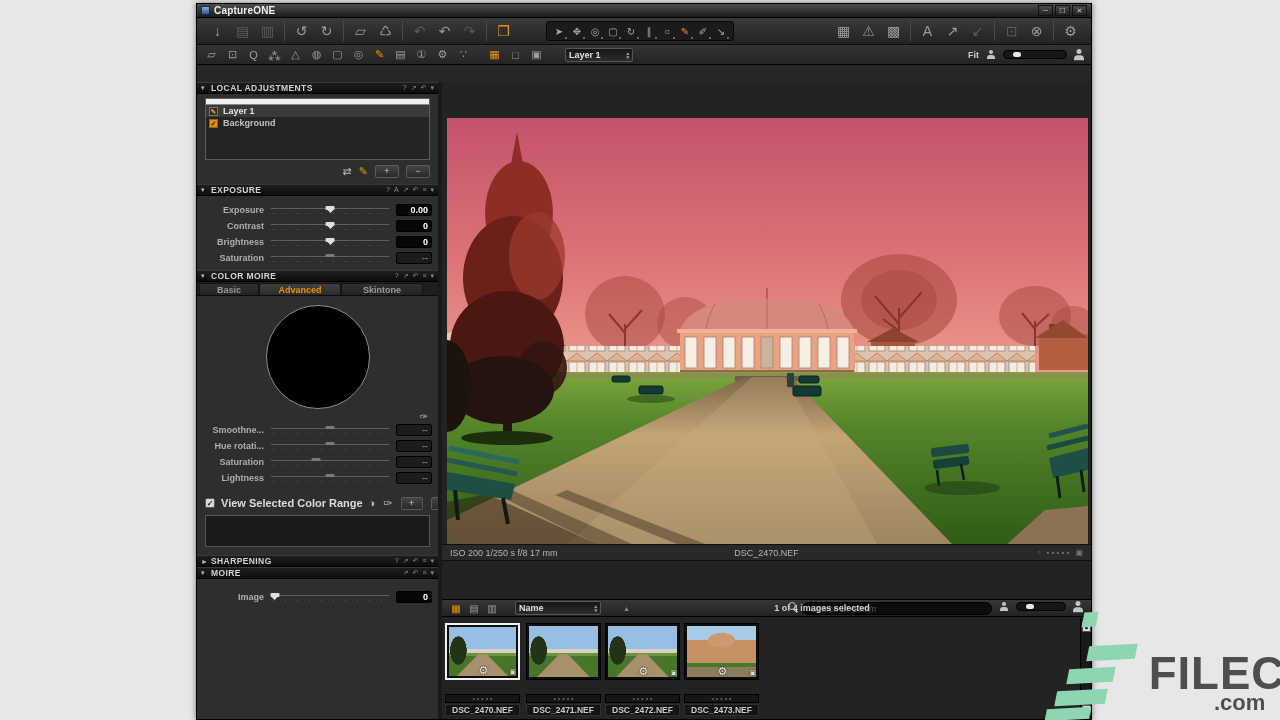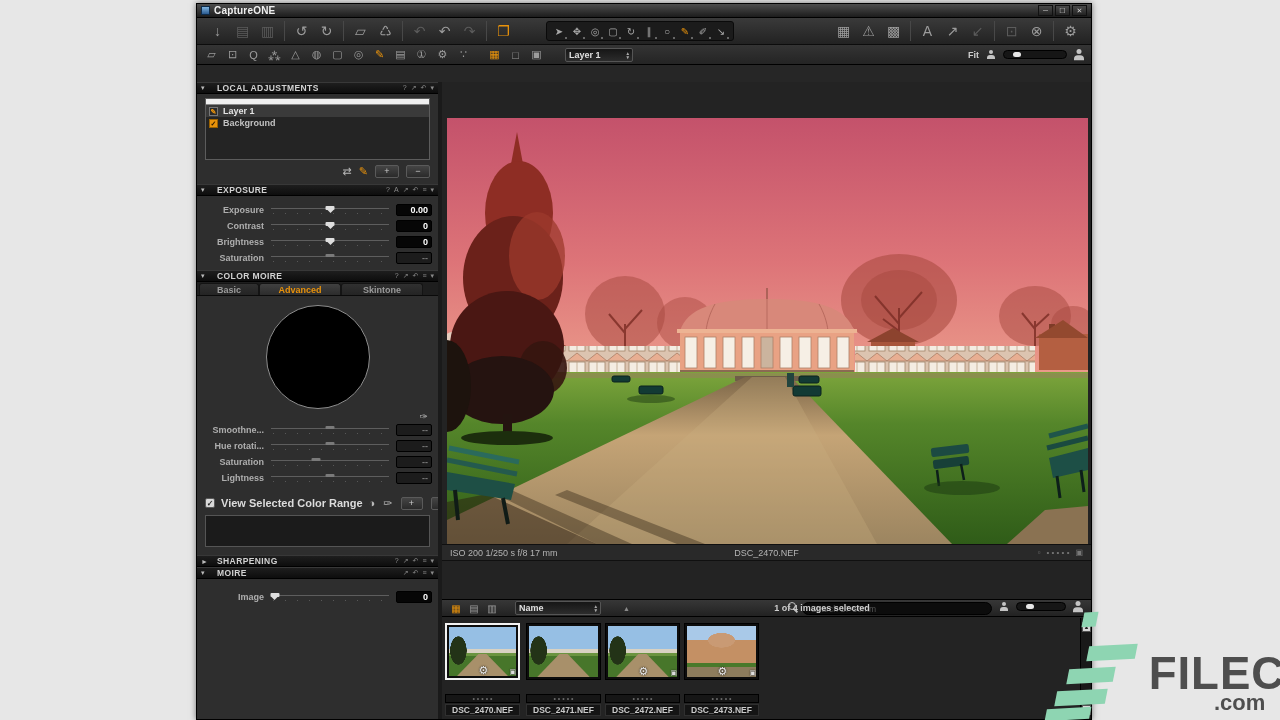--- a/index.html
+++ b/index.html
@@ -36,21 +36,21 @@
   .zoomknob{position:absolute;left:9px;top:1px;width:8px;height:5px;border-radius:3px;background:#e8e8e8}
   .fitlabel{font-size:9px;font-weight:bold;color:#ccc;margin:0 4px}
   .person{width:10px;height:9px;position:relative;display:inline-block;flex:none;margin:0 3px}
   .person::before{content:"";position:absolute;left:50%;top:0;width:4px;height:4px;margin-left:-2px;border-radius:50%;background:#c4c4c4}
   .person::after{content:"";position:absolute;left:50%;bottom:0;width:8px;height:4px;margin-left:-4px;border-radius:3px 3px 0 0;background:#c4c4c4}
 
   
   .leftpanel{position:absolute;left:0;top:78px;width:245px;bottom:0;background:#2e2e2e;border-right:4px solid #1a1a1a;overflow:hidden}
   .sec-header{height:12px;background:linear-gradient(#1e1e1e,#0d0d0d);display:flex;align-items:center;padding:0 4px;border-top:1px solid #383838;border-bottom:1px solid #000}
   .sec-chev{font-size:7px;color:#bbb;width:8px}
-  .sec-title{font-size:8.5px;font-weight:bold;color:#d2d2d2;letter-spacing:.4px;margin-left:8px}
+  .sec-title{font-size:8.5px;font-weight:bold;color:#d2d2d2;letter-spacing:.4px;margin-left:2px}
   .sec-icons{margin-left:auto;display:flex;gap:4px;font-size:7px;color:#8a8a8a}
   .layers{margin:4px 8px 0;height:62px;background:#242424;border:1px solid #5c5c5c;position:relative}
   .layers-top{height:6px;background:#f0f0f0;border-bottom:1px solid #888}
   .layer-row{display:flex;align-items:center;height:12px;padding:0 3px;gap:5px;font-size:9px;font-weight:bold;color:#c2c2c2}
   .layer-row.sel{background:#3a3a3a;color:#e2e2e2}
   .mini-ic{width:9px;height:9px;flex:none;border:1px solid #777;background:#2a2a2a;font-size:7px;line-height:8px;text-align:center;color:#e8920b}
   .mini-check{width:9px;height:9px;flex:none;background:#e8920b;border:1px solid #9a6100;font-size:7px;line-height:8px;text-align:center;color:#2a1a00;font-weight:bold}
   .layer-btns{display:flex;justify-content:flex-end;align-items:center;gap:7px;padding:5px 8px 3px}
   .ib{font-size:11px;color:#b8b8b8}
   .ib.accent{color:#e8920b}

